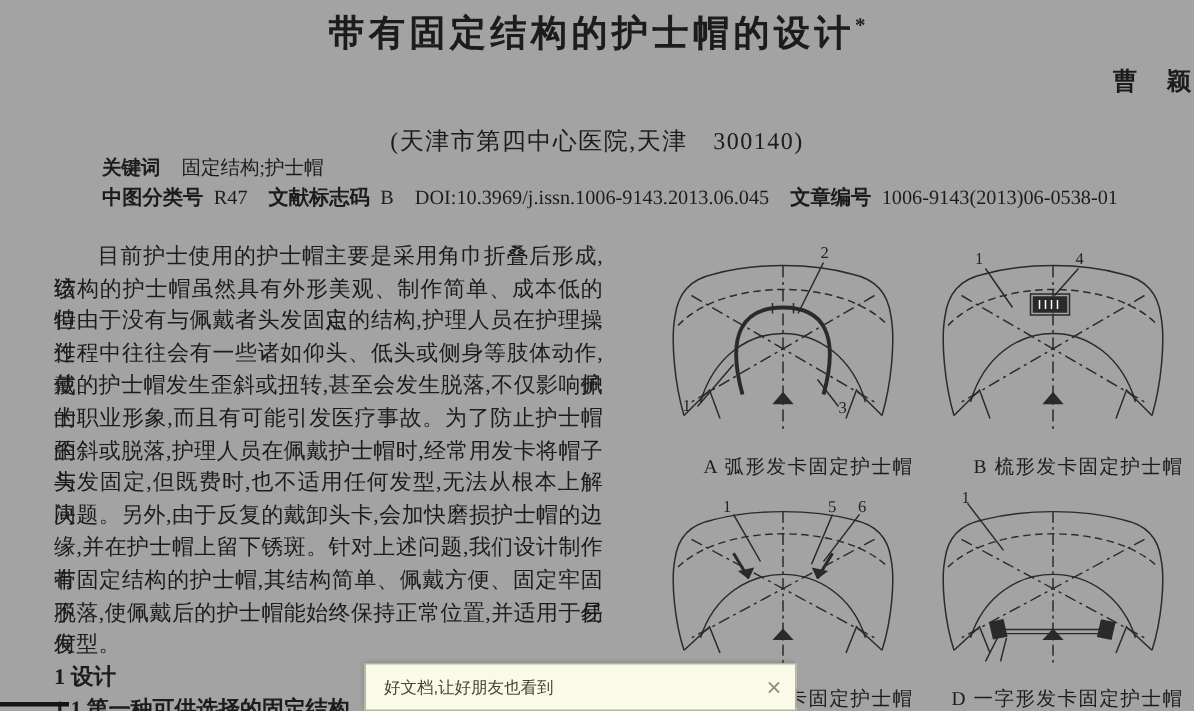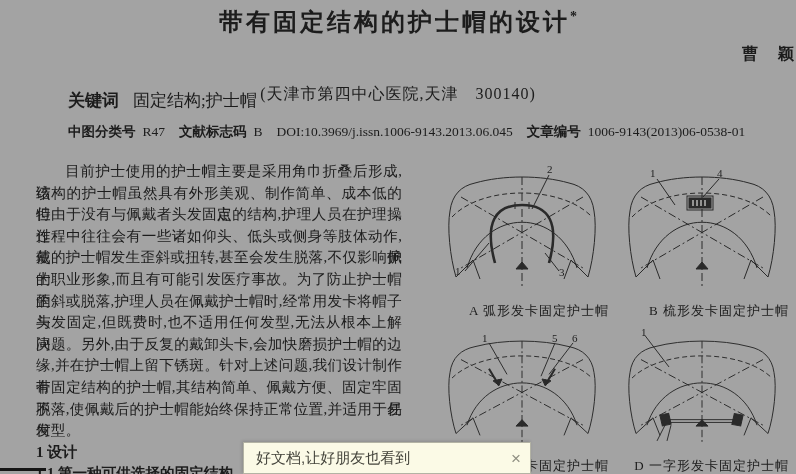--- a/index.html
+++ b/index.html
@@ -9,21 +9,21 @@
   
   .title{position:absolute;top:6px;left:0;width:100%;text-align:center;
          font-size:24px;font-weight:700;letter-spacing:3px;}
   .title .star{font-size:14px;vertical-align:super;font-weight:700;letter-spacing:0;}
   .author{position:absolute;top:44px;left:0;width:100%;text-align:right;
           font-size:16px;font-weight:700;letter-spacing:2px;}
   .affil{position:absolute;top:84px;left:0;width:100%;text-align:center;
          font-size:16px;letter-spacing:1px;}
 
   
-  .kwrow{position:absolute;top:89px;left:68px;font-size:17px;white-space:nowrap;}
+  .kwrow{position:absolute;top:103px;left:68px;font-size:13px;white-space:nowrap;}
   .metarow{position:absolute;top:123px;left:68px;font-size:13.5px;white-space:nowrap;}
   .blabel{font-weight:700;}
   .mgap{display:inline-block;width:14px;}
   .sgap{display:inline-block;width:7px;}
 
   
   .bodycol{position:absolute;left:36px;top:161px;width:366px;}
   .bline{height:21.6px;line-height:21.6px;font-size:14.6px;
          text-align:justify;text-align-last:justify;letter-spacing:0.2px;}
   .bline.indent{text-indent:2em;}
@@ -36,21 +36,21 @@
   .figcell svg{display:block;}
   .figcap{text-align:right;font-size:13px;font-weight:400;letter-spacing:1px;margin-top:5px;}
   .figlabel{position:absolute;font-size:11px;font-family:"Liberation Serif",serif;color:#222;}
 
   
   .tooltip{position:absolute;left:243px;top:442px;width:288px;height:32px;z-index:9;
            background:#fbfae6;border:1px solid #b3b3a4;box-sizing:border-box;
            display:flex;align-items:center;justify-content:space-between;
            font-family:"Liberation Sans","DejaVu Sans",sans-serif;
            box-shadow:-1px -1px 3px rgba(0,0,0,0.15);}
-  .tooltip .txt{font-size:15px;color:#45453c;padding-left:12px;white-space:nowrap;}
+  .tooltip .txt{font-size:11px;color:#45453c;padding-left:12px;white-space:nowrap;}
   .tooltip .close{font-size:17px;color:#8f8f82;padding:0 9px;cursor:pointer;line-height:1;}
 
   
   .artifact{position:absolute;left:0;top:468px;width:46px;height:3px;background:#151515;}
 </style>
 </head>
 <body>
 
 <div id="page">
 

